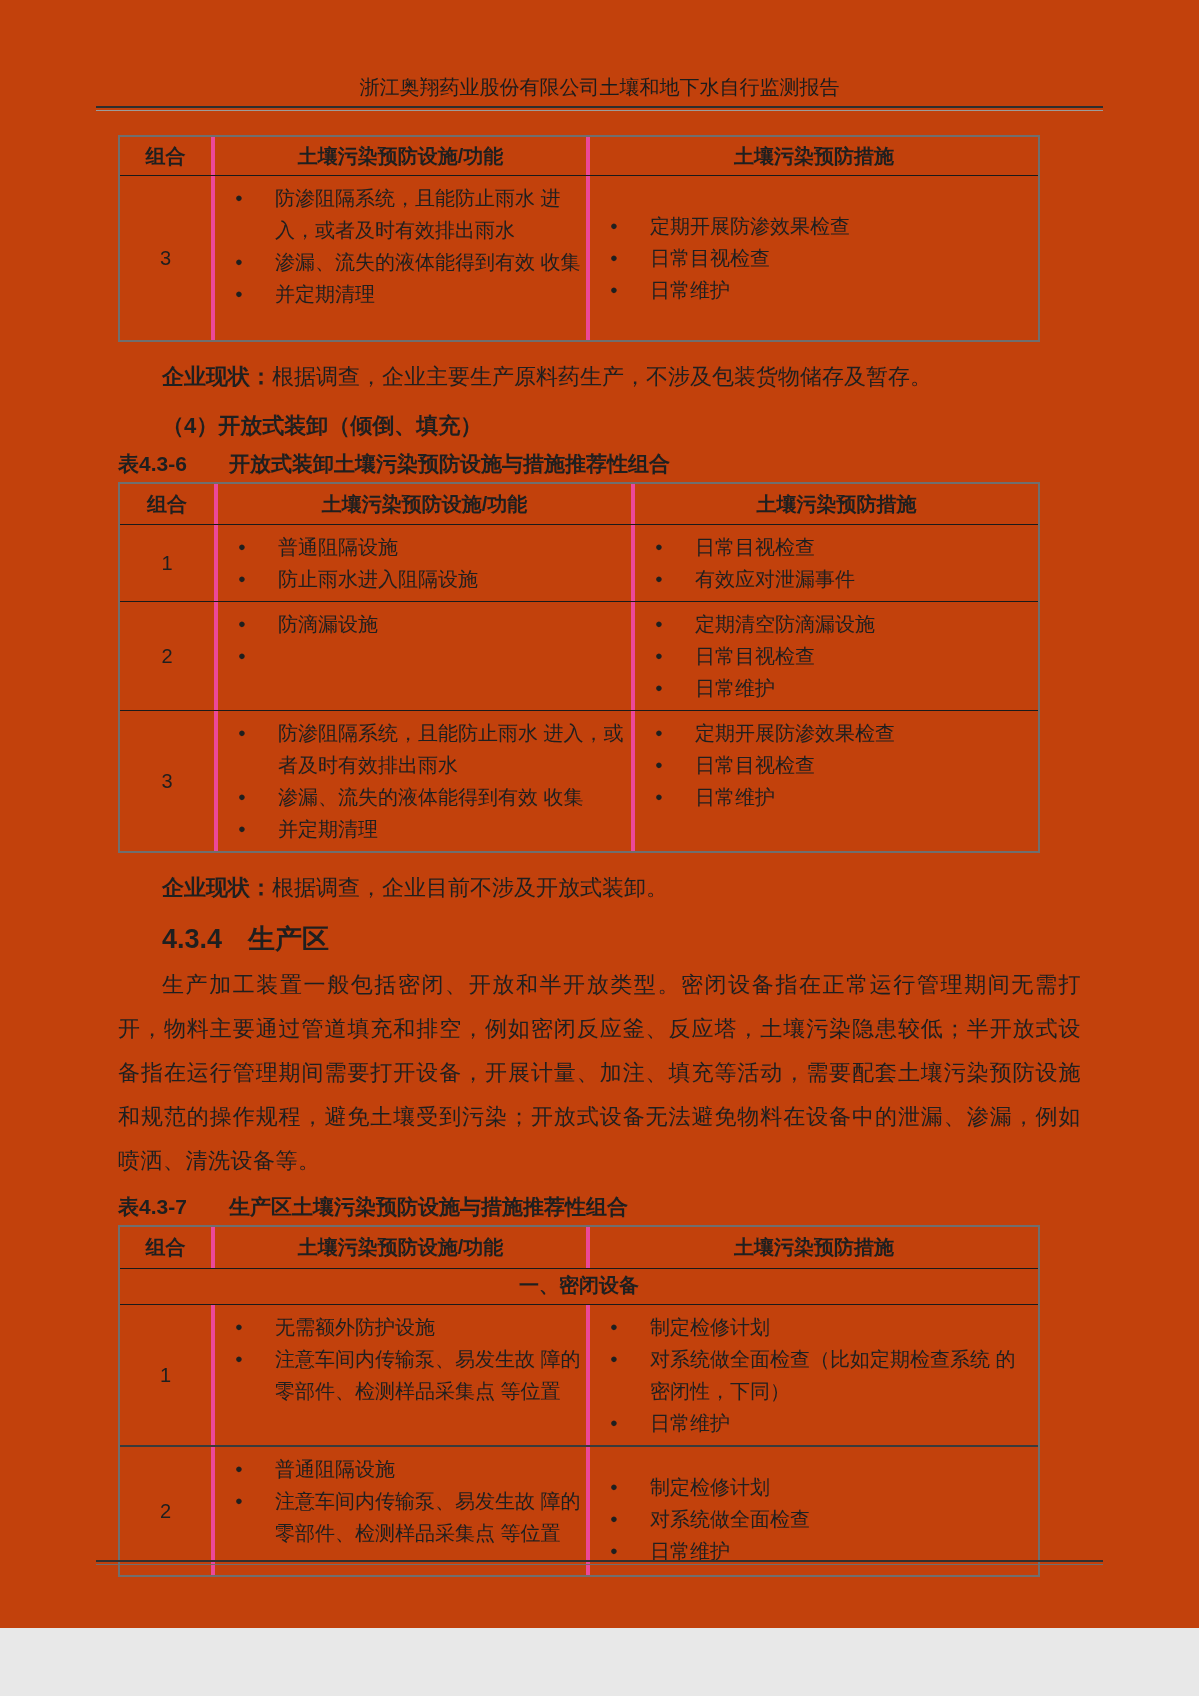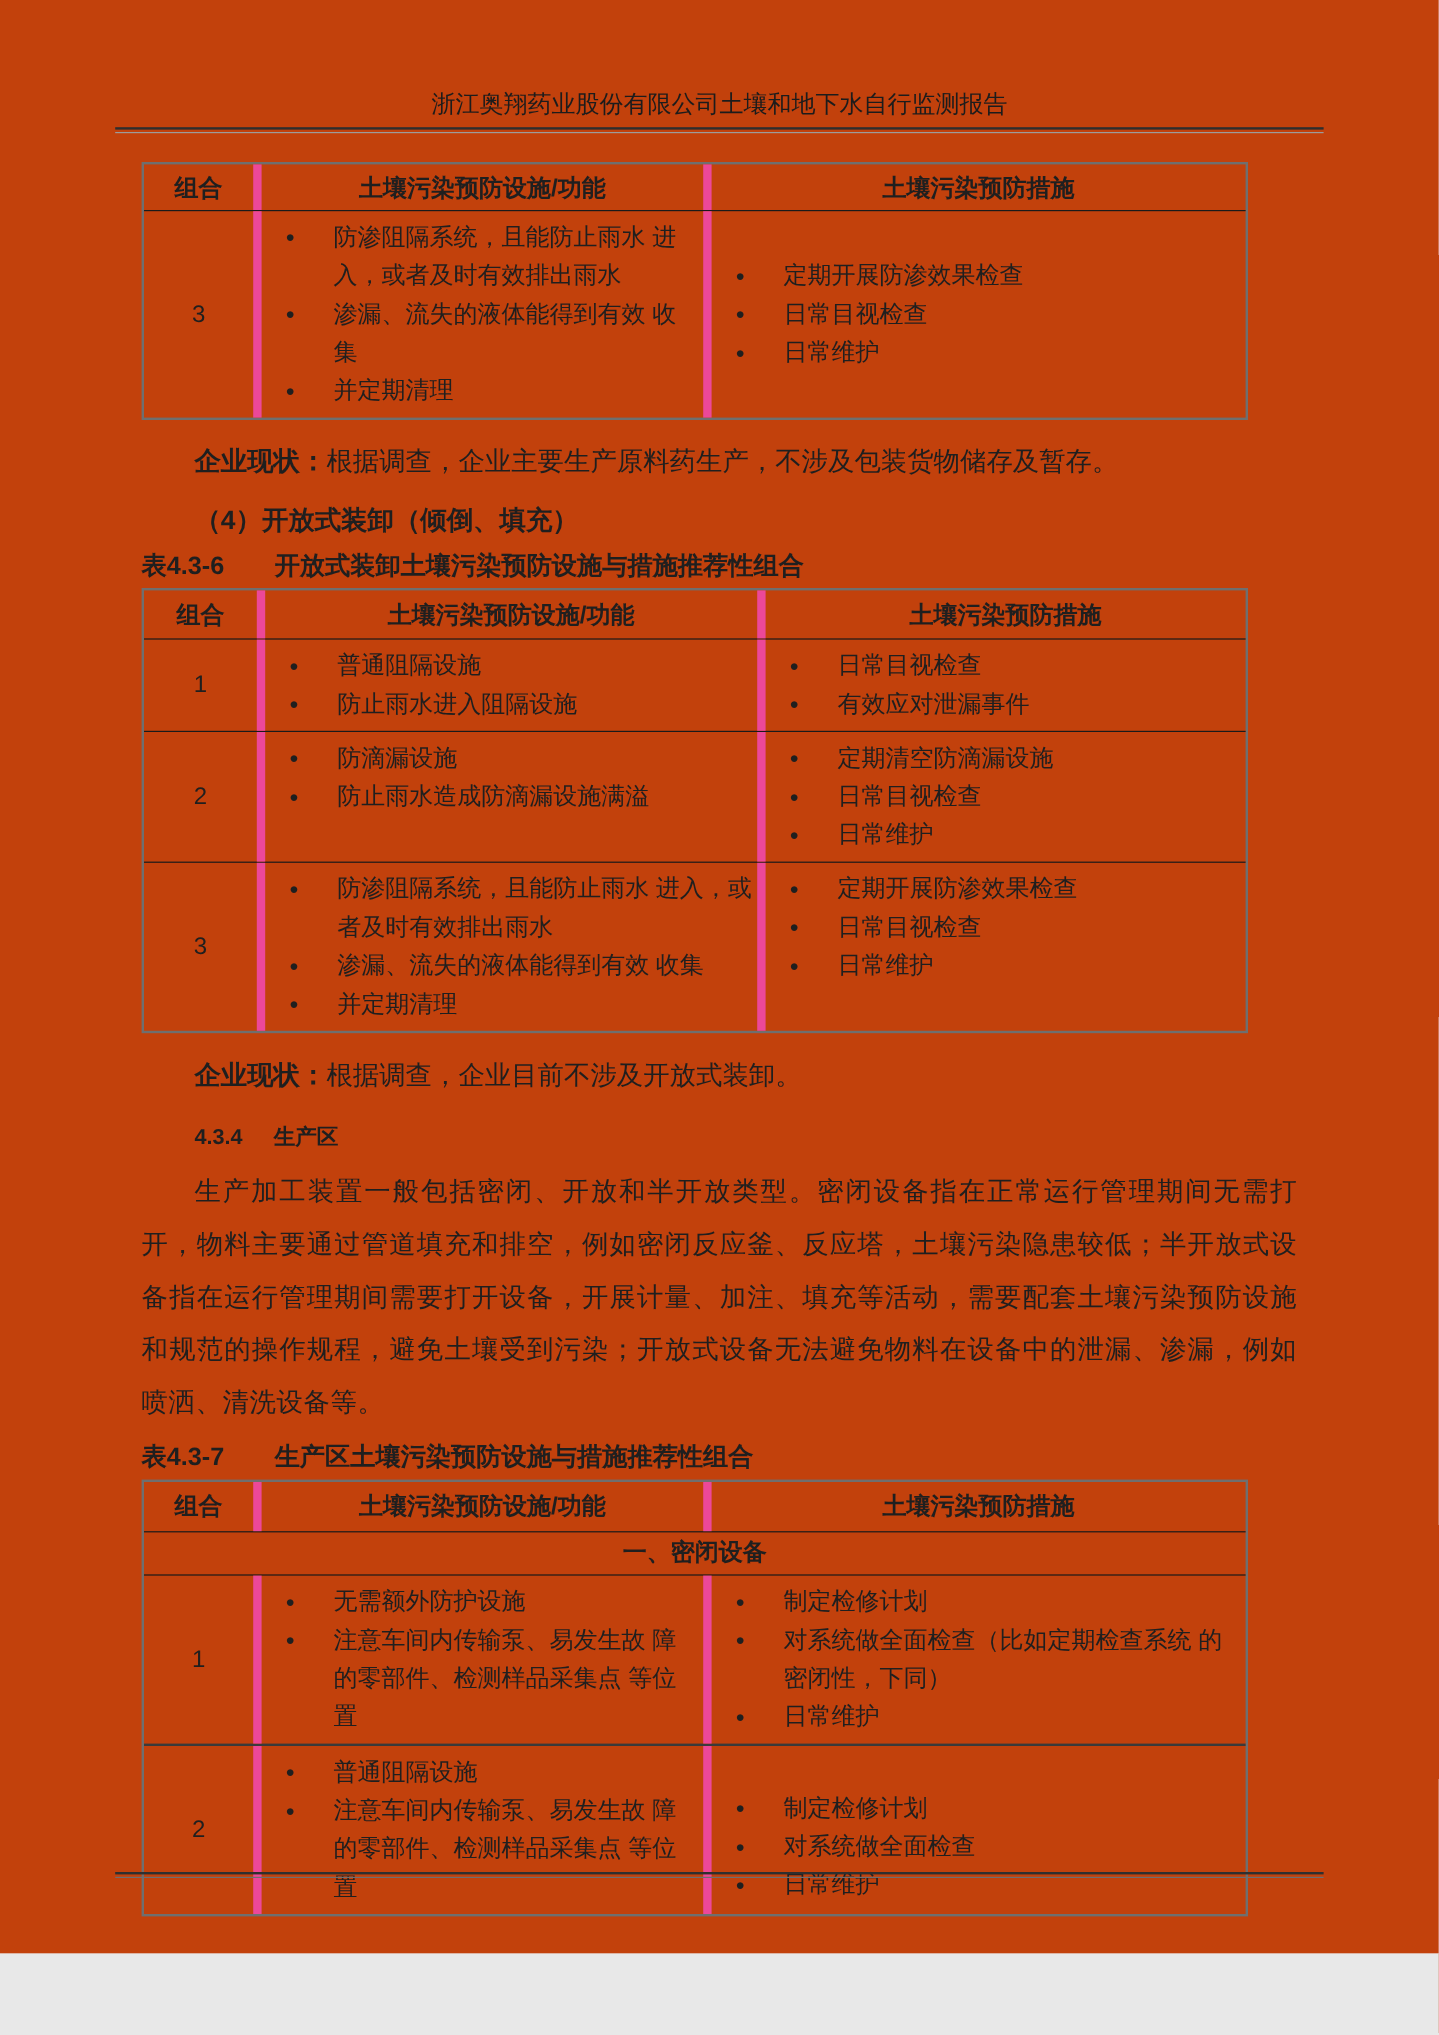--- a/index.html
+++ b/index.html
@@ -13,33 +13,33 @@
     overflow:hidden;
   }
   
   .hdr{padding-top:74px;text-align:center;font-size:20px;line-height:26px;color:#1c1c1c;}
   .hdr-rule{margin:6px 96px 0 96px;height:2px;border-top:2px solid #2e2e2e;border-bottom:1px solid #9c9c9c;}
   
   .content{margin:0 118px;}
   .status{margin:18px 0 0 0;font-size:22px;line-height:34px;text-indent:44px;text-align:justify;}
   .status .lbl{font-weight:bold;}
   .h-paren{margin:14px 0 0 0;padding-left:44px;font-size:22px;font-weight:bold;line-height:36px;}
-  .h-num{margin:16px 0 0 0;padding-left:44px;font-size:18px;font-weight:bold;line-height:36px;}
+  .h-num{margin:16px 0 0 0;padding-left:44px;font-size:27px;font-weight:bold;line-height:36px;}
   .h-num .sec-no{margin-right:26px;}
   .para{margin:6px 0 0 0;font-size:22px;line-height:44px;text-indent:44px;text-align:justify;letter-spacing:0.5px;}
   .tcaption{margin:4px 0 0 0;text-align:left;font-size:21px;font-weight:bold;line-height:32px;}
   .tcaption .cap-no{margin-right:42px;}
   
   .tbl{width:918px;border:2px solid #6f6f6f;margin-top:2px;font-size:20px;}
   .trow{display:grid;border-top:1px solid #1a1a1a;}
   .trow:first-child{border-top:none;}
   .cols-a{grid-template-columns:91px 375px 452px;}
   .cols-b{grid-template-columns:94px 417px 407px;}
   .trow.thick{border-top:2px solid #3a3a3a;}
-  .td{border-left:7px solid #ec4899;display:flex;flex-direction:column;min-width:0;}
+  .td{border-left:4px solid #ec4899;display:flex;flex-direction:column;min-width:0;}
   .td:first-child{border-left:none;text-align:right;}
   .th{justify-content:center;align-items:center;font-weight:bold;text-align:center;}
   .combo{justify-content:center;align-items:center;}
   .cell-list{padding:6px 4px 6px 18px;}
   .vt{justify-content:flex-start;}
   .vc{justify-content:center;}
   .vb{justify-content:flex-end;padding-bottom:8px;}
   .sect-cell{grid-column:1 / span 3;font-weight:bold;padding:3px 24px;display:flex;align-items:center;}
   .bli{display:flex;align-items:flex-start;line-height:32px;}
   .blt{flex:0 0 40px;font-size:13px;line-height:32px;padding-left:2px;}
@@ -147,21 +147,20 @@
       </div>
       <div class="trow cols-b r-t2-2">
         <div class="td combo">2</div>
         <div class="td cell-list vt">
             <div class="bli">
               <span class="blt">●</span>
               <span class="btx">防滴漏设施</span>
             </div>
             <div class="bli">
               <span class="blt">●</span>
-              <span class="btx">防止雨水造成防滴漏设施满溢</span>
             </div>
           </div>
         <div class="td cell-list vt">
             <div class="bli">
               <span class="blt">●</span>
               <span class="btx">定期清空防滴漏设施</span>
             </div>
             <div class="bli">
               <span class="blt">●</span>
               <span class="btx">日常目视检查</span>

